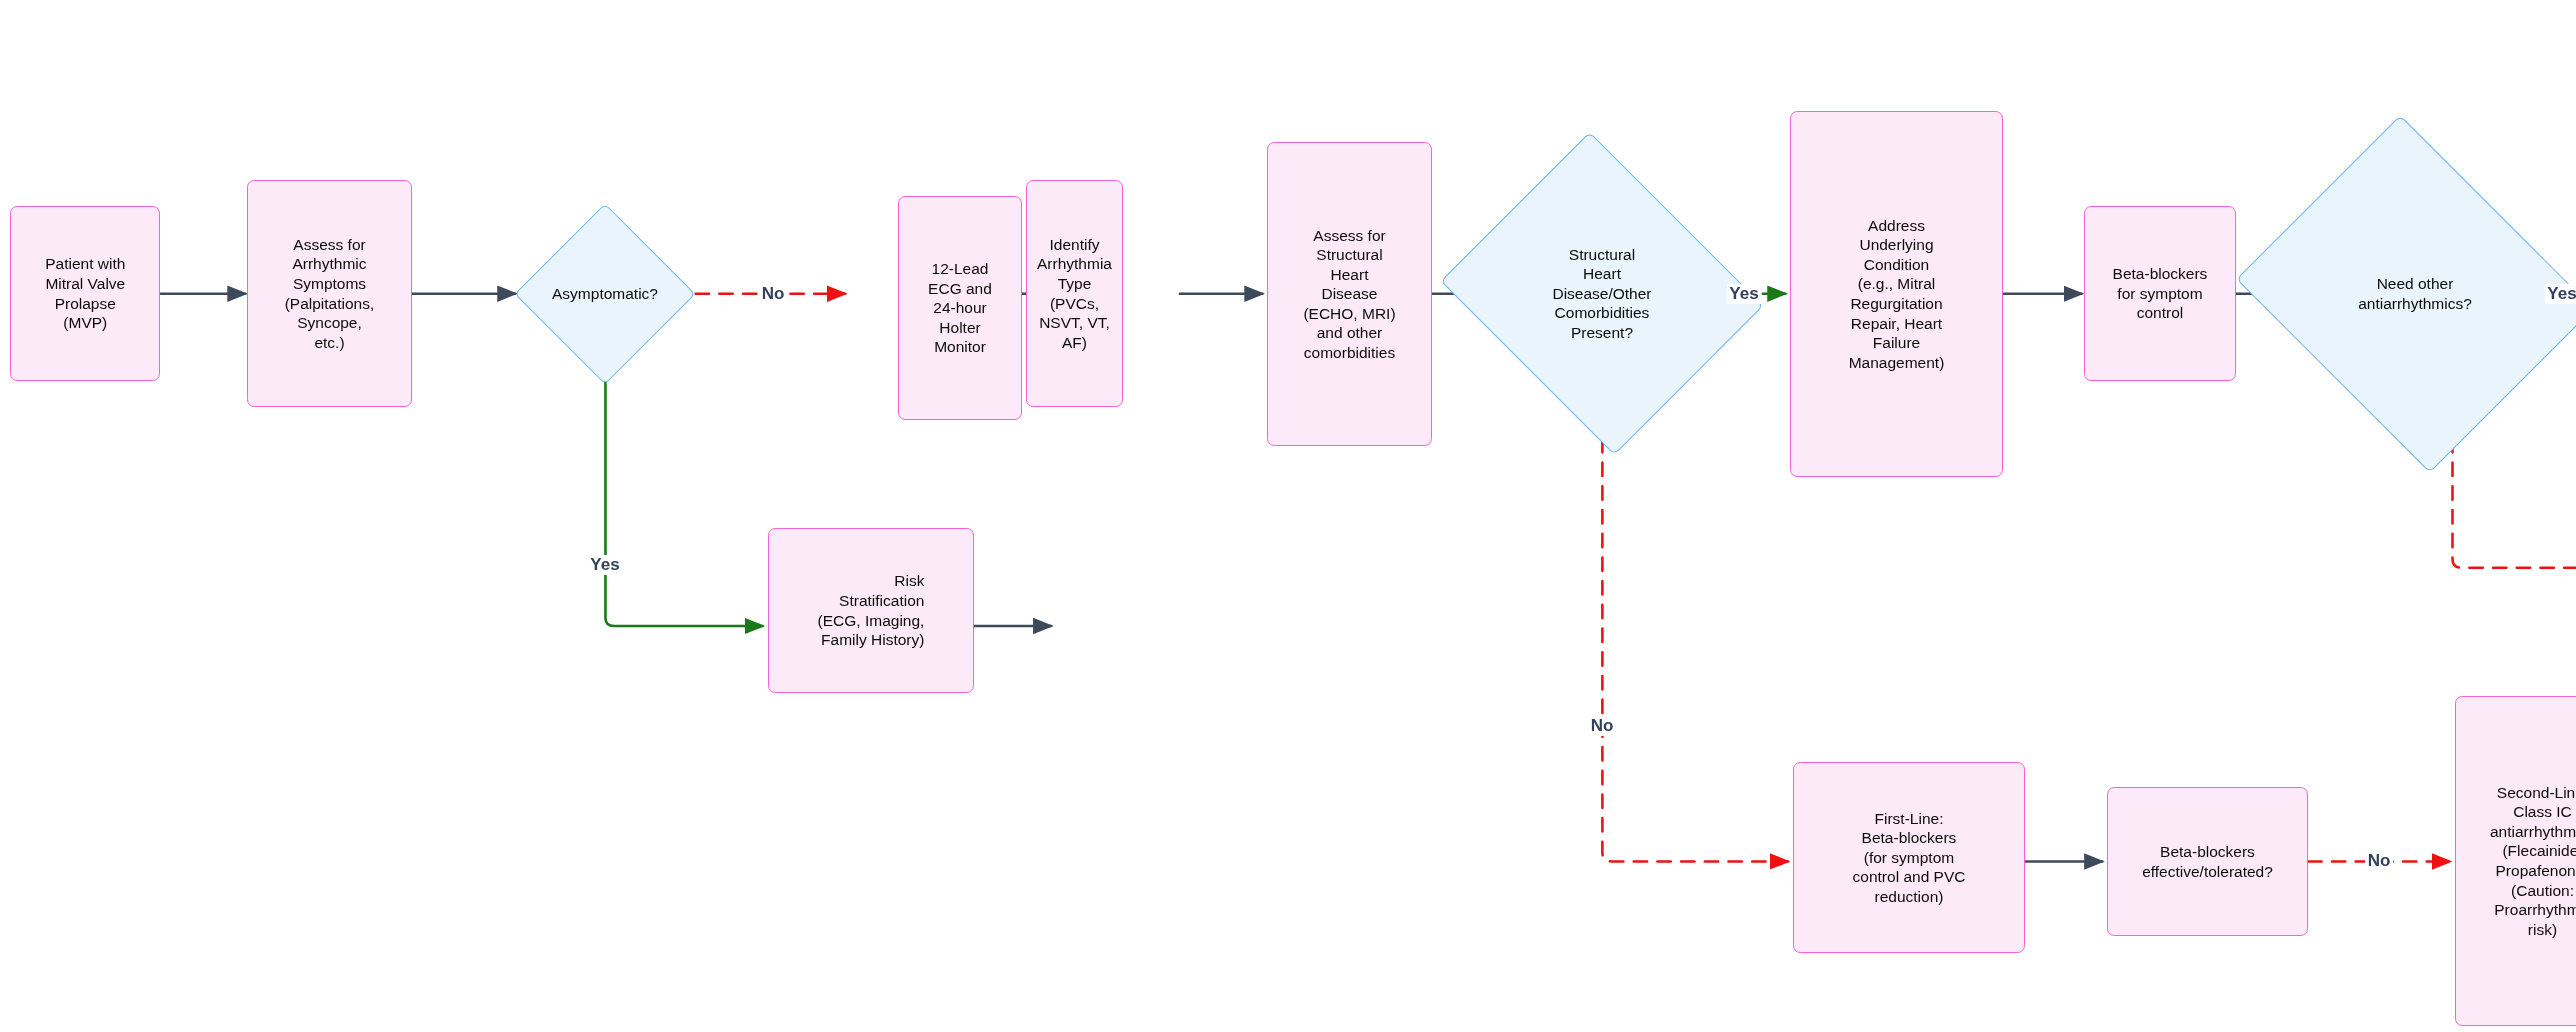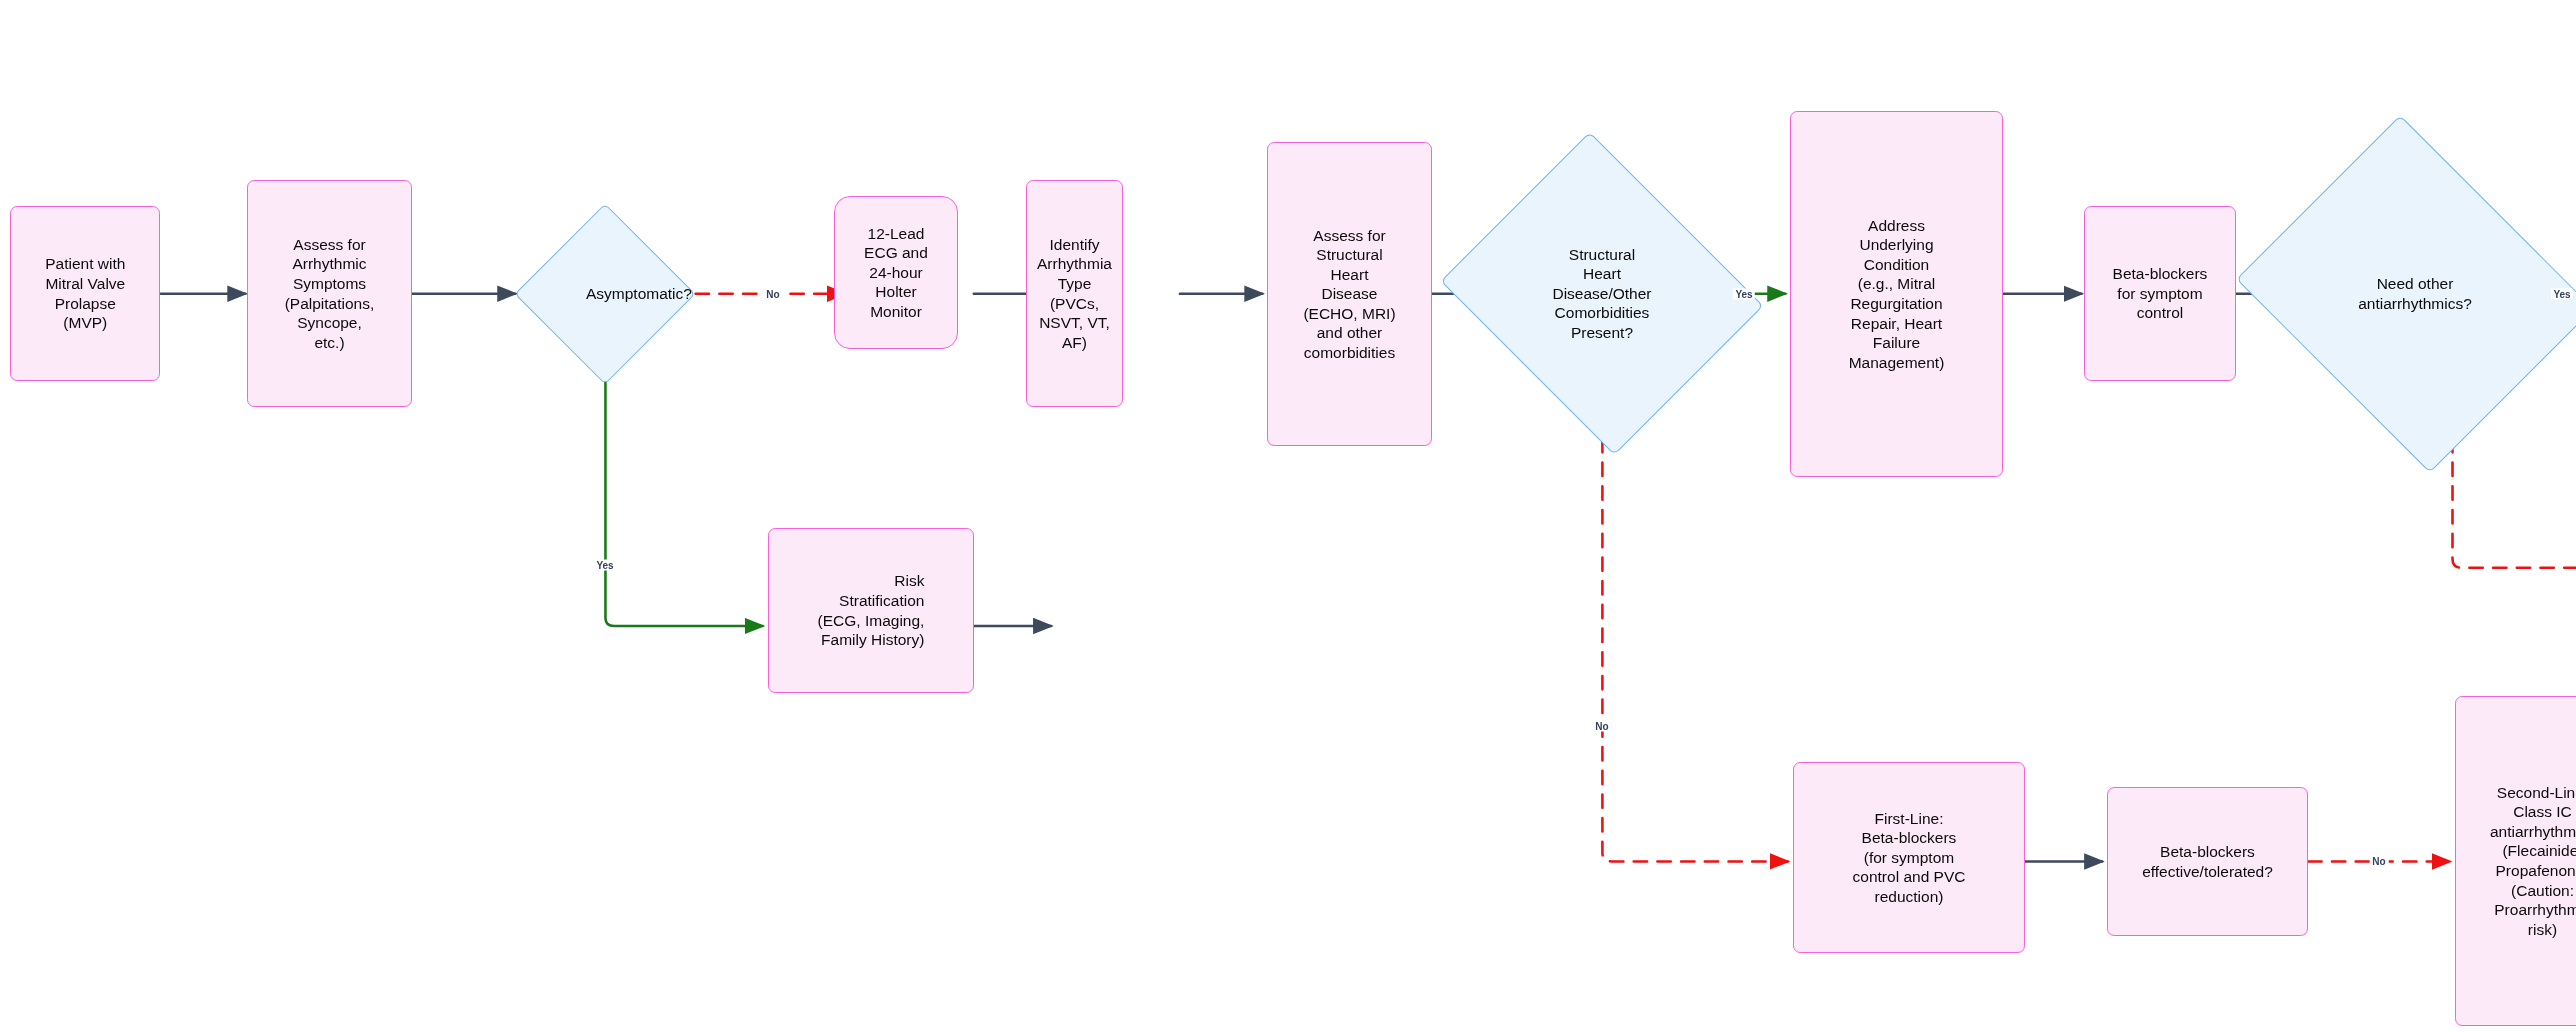--- a/index.html
+++ b/index.html
@@ -56,21 +56,21 @@
     z-index:-1;
   }
   .dec .dec-label{
     position:relative;
     z-index:2;
     padding:0 3.1px;
   }
   .edge-label{
     position:absolute;
     z-index:5;
-    font-size:10px;
+    font-size:17px;
     font-weight:bold;
     color:#33415c;
     background:#ffffff;
     padding:0 2.6px;
     white-space:nowrap;
     transform:translate(-50%,-50%);
     font-family:"Liberation Sans","DejaVu Sans",sans-serif;
   }
 </style>
 </head>
@@ -152,26 +152,26 @@
 
   <div class="node proc" style="left:247px;top:180px;width:165px;height:227px;">
     <span>Assess for
 Arrhythmic
 Symptoms
 (Palpitations,
 Syncope,
 etc.)</span>
   </div>
 
-  <div class="node dec" style="left:515px;top:204px;width:180px;height:180px;justify-content:flex-end;">
+  <div class="node dec" style="left:515px;top:204px;width:180px;height:180px;">
     <div class="diamond-bg" style="left:26px;top:26px;right:26px;bottom:26px;"></div>
     <span class="dec-label">Asymptomatic?</span>
   </div>
 
-  <div class="node proc" style="left:834px;top:196px;width:124px;height:153px;border-radius:16px;">
+  <div class="node proc" style="left:898px;top:196px;width:124px;height:224px;">
     <span>12-Lead
 ECG and
 24-hour
 Holter
 Monitor</span>
   </div>
 
   <div class="node proc" style="left:1026px;top:180px;width:97px;height:227px;">
     <span>Identify
 Arrhythmia

